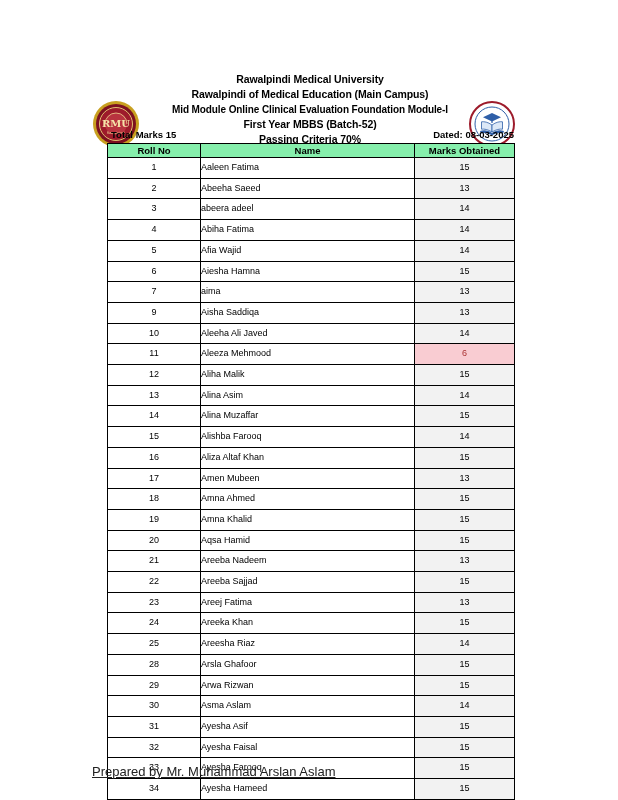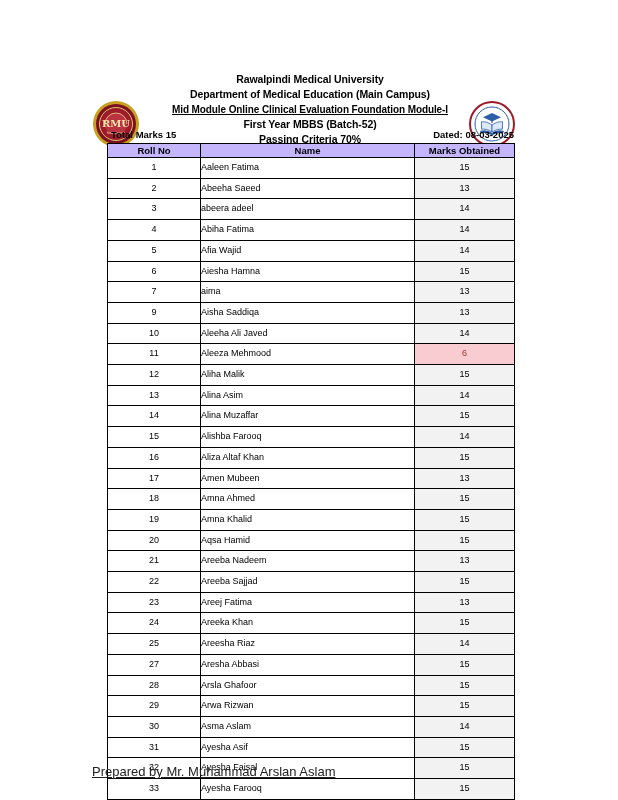--- a/index.html
+++ b/index.html
@@ -51,21 +51,21 @@
     text-align: center;
     margin-top: 24px;
   }
   .title-line {
     font-size: 10.5px;
     font-weight: bold;
     line-height: 15px;
     letter-spacing: -0.1px;
     white-space: nowrap;
   }
-  .title-line.wide { font-size: 10px; text-decoration: underline; }
+  .title-line.wide { font-size: 10px; }
 
   
   .meta-row {
     position: absolute;
     left: 107px;
     top: 129px;
     width: 407px;
     height: 14px;
     font-size: 9.5px;
     font-weight: bold;
@@ -95,21 +95,21 @@
     padding: 0 0 0 0;
     line-height: 19.7px;
     overflow: hidden;
     white-space: nowrap;
   }
 
   .marks-table thead th {
     font-weight: bold;
     font-size: 9.5px;
     text-align: center;
-    background: #c4b5fd;
+    background: #86efac;
     height: 13px;
     line-height: 13px;
   }
 
   .cell-roll {
     text-align: center;
   }
   .cell-name {
     text-align: left;
     padding-left: 4px;
@@ -148,21 +148,21 @@
         <circle cx="24" cy="24" r="16.5" fill="none" stroke="#e0c070" stroke-width="1"></circle>
         <circle cx="24" cy="24" r="11" fill="#b8333f"></circle>
         <path d="M13 24a11 11 0 0 1 22 0" fill="none" stroke="#f0d890" stroke-width="0.8"></path>
         <text x="24" y="27" font-family="DejaVu Serif, serif" font-size="10" font-weight="bold" fill="#f5e3a8" text-anchor="middle">RMU</text>
         <text x="24" y="34" font-family="DejaVu Sans, sans-serif" font-size="3.4" fill="#f0d890" text-anchor="middle">Rawalpindi</text>
       </svg>
     </div>
 
     <div class="title-stack">
       <div class="title-line">Rawalpindi Medical University</div>
-      <div class="title-line">Department of Medical Education (Main Campus)</div>
+      <div class="title-line">Rawalpindi of Medical Education (Main Campus)</div>
       <div class="title-line wide">Mid Module Online Clinical Evaluation Foundation Module-I</div>
       <div class="title-line">First Year MBBS (Batch-52)</div>
       <div class="title-line">Passing Criteria 70%</div>
     </div>
 
     <div class="logo logo-right">
       <svg viewBox="0 0 48 48" xmlns="http://www.w3.org/2000/svg">
         <circle cx="24" cy="24" r="23" fill="#ffffff"></circle>
         <circle cx="24" cy="24" r="22" fill="none" stroke="#9d1b2b" stroke-width="2"></circle>
         <circle cx="24" cy="24" r="17" fill="none" stroke="#2f5fa8" stroke-width="1"></circle>
@@ -308,25 +308,20 @@
           <td class="cell-roll">24</td>
           <td class="cell-name">Areeka Khan</td>
           <td class="cell-marks">15</td>
         </tr>
         <tr>
           <td class="cell-roll">25</td>
           <td class="cell-name">Areesha Riaz</td>
           <td class="cell-marks">14</td>
         </tr>
         <tr>
-          <td class="cell-roll">27</td>
-          <td class="cell-name">Aresha Abbasi</td>
-          <td class="cell-marks">15</td>
-        </tr>
-        <tr>
           <td class="cell-roll">28</td>
           <td class="cell-name">Arsla Ghafoor</td>
           <td class="cell-marks">15</td>
         </tr>
         <tr>
           <td class="cell-roll">29</td>
           <td class="cell-name">Arwa Rizwan</td>
           <td class="cell-marks">15</td>
         </tr>
         <tr>

